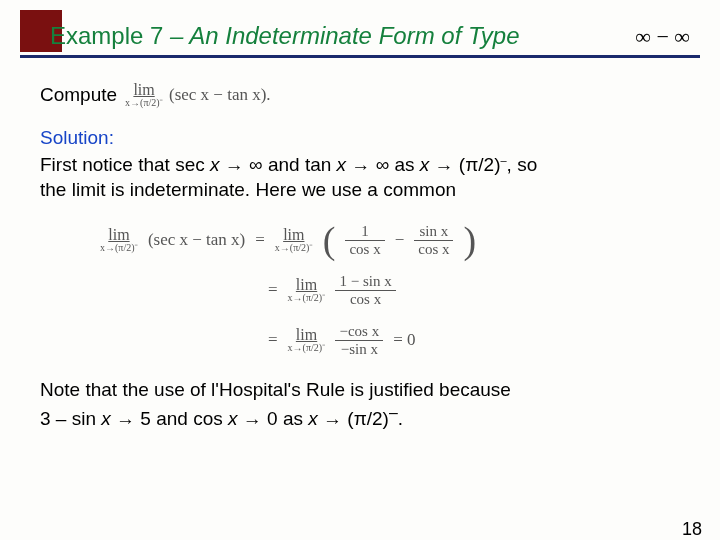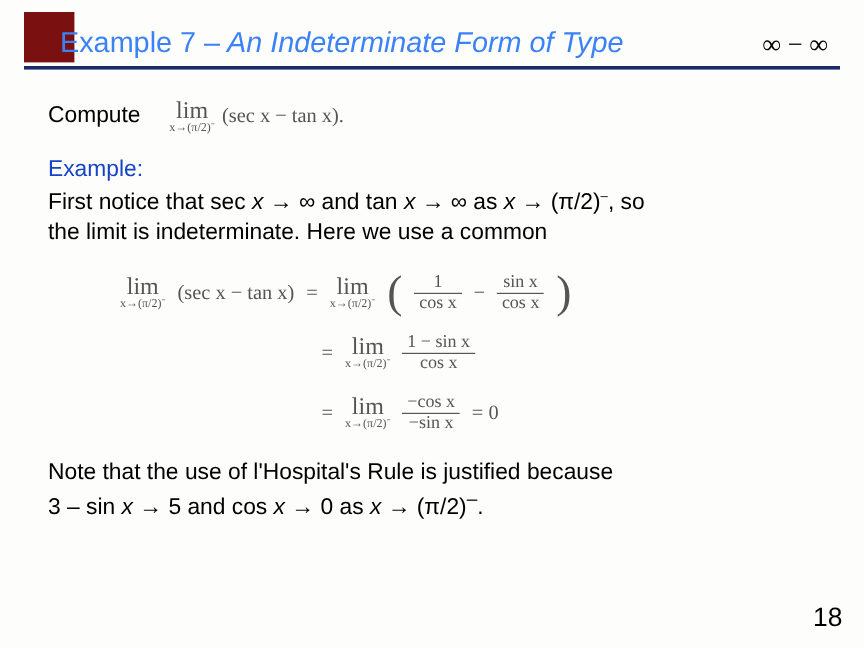--- a/index.html
+++ b/index.html
@@ -33,57 +33,57 @@
     width: 42px;
     height: 42px;
     background: #7a1010;
   }
   .title-text {
     position: absolute;
     left: 50px;
     top: 12px;
     font-size: 24px;
     font-style: italic;
-    color: #3b82f6;
+    color: #15803d;
     white-space: nowrap;
   }
   .title-text .upright { font-style: normal; }
   .title-math {
     position: absolute;
     right: 30px;
     top: 14px;
     font-size: 22px;
     font-family: "Times New Roman", serif;
   }
   .content {
     padding: 20px 40px 0 40px;
     font-size: 19px;
     line-height: 1.3;
   }
   .compute-line {
     display: flex;
-    align-items: center;
-    gap: 24px;
+    align-items: flex-end;
+    gap: 8px;
     margin-bottom: 18px;
   }
   .limit-expr {
     font-family: "Times New Roman", serif;
     font-size: 17px;
     color: #555;
     display: inline-flex;
     align-items: center;
     gap: 6px;
   }
   .limstack {
     display: inline-flex;
     flex-direction: column;
     align-items: center;
     line-height: 1;
   }
-  .limstack .top { font-size: 20px; }
+  .limstack .top { font-size: 16px; text-decoration: underline; }
   .limstack .bot { font-size: 10px; }
   .solution-label { color: #1644c7; margin-top: 4px; }
   .body-text { margin-top: 2px; }
   .body-text sup { font-size: 11px; }
   .math-block {
     margin: 18px 0 18px 60px;
     font-family: "Times New Roman", serif;
     color: #555;
     font-size: 17px;
   }
@@ -113,22 +113,22 @@
   }
   .bigparen {
     font-size: 38px;
     line-height: 38px;
     font-weight: 100;
   }
   .note { }
   .page-num {
     position: absolute;
     right: 18px;
-    bottom: 12px;
-    font-size: 22px;
+    bottom: 0;
+    font-size: 18px;
   }
 </style>
 </head>
 <body>
 
 <div class="title-bar">
   <div class="title-underline"></div>
   <div class="title-block"></div>
   <div class="title-text">
     <span class="upright">Example 7</span><span> – </span><span>An Indeterminate Form of Type</span>
@@ -142,21 +142,21 @@
     <span>Compute</span>
     <span class="limit-expr">
       <span class="limstack">
         <span class="top">lim</span>
         <span class="bot">x→(π/2)⁻</span>
       </span>
       <span>(sec x − tan x).</span>
     </span>
   </div>
 
-  <div class="solution-label">Example:</div>
+  <div class="solution-label">Solution:</div>
   <div class="body-text">
     <span>First notice that sec </span><i>x</i><span> → ∞ and tan </span><i>x</i><span> → ∞  as </span><i>x</i><span> → (π/2)</span><sup>–</sup><span>, so</span><br>
     <span>the limit is indeterminate. Here we use a common</span><br>
   </div>
 
   <div class="math-block">
     <div class="math-row">
       <span class="limstack">
           <span class="top">lim</span>
           <span class="bot">x→(π/2)⁻</span>

